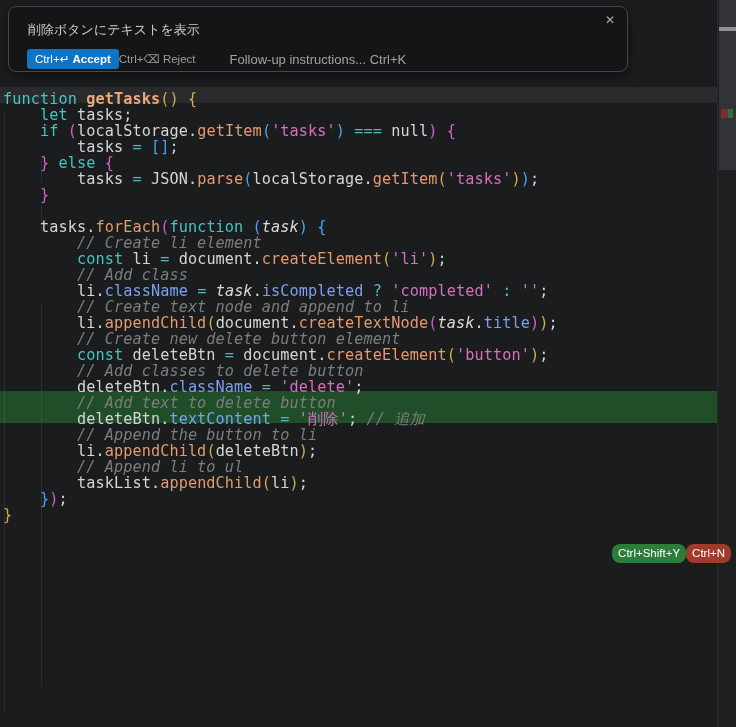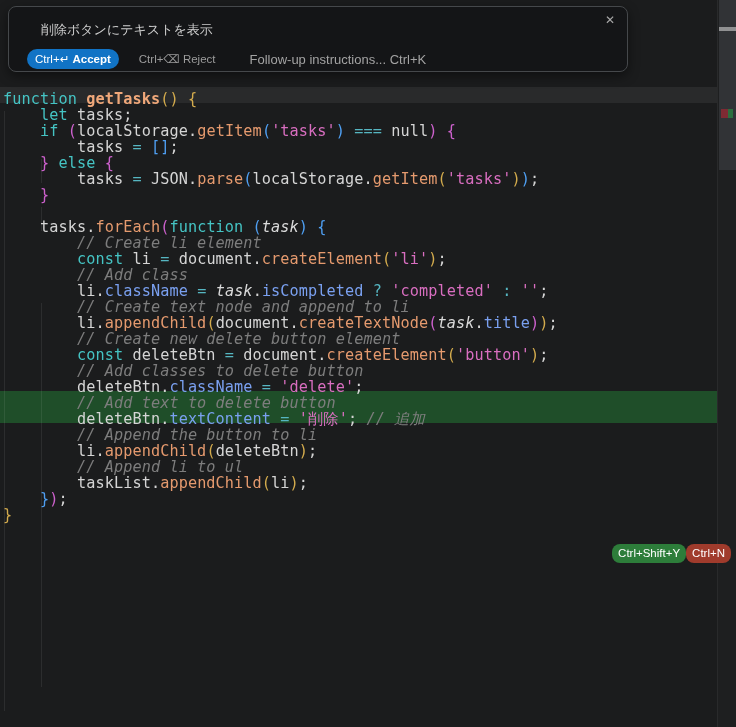--- a/index.html
+++ b/index.html
@@ -48,26 +48,26 @@
   .sb-thumb { position:absolute; top:0; left:1px; right:0; height:170px; background:#313336; }
   .sb-cursor { position:absolute; top:27px; left:1px; right:0; height:4px; background:#909192; }
   .sb-mark-red   { position:absolute; top:109px; left:3px;  width:7px; height:9px; background:#7e2a33; }
   .sb-mark-green { position:absolute; top:109px; left:10px; width:5px; height:9px; background:#2c6e3e; }
   
   .popup { position:absolute; left:8px; top:6px; width:620px; height:66px;
     background:var(--ui-popup_bg,#141517); border:1px solid #45484b; border-radius:8px;
     box-shadow:0 4px 12px rgba(0,0,0,0.45); z-index:10; }
   .popup-close { position:absolute; top:5px; right:9px; color:#a9a9a9; font-size:12px;
     width:16px; height:16px; text-align:center; line-height:16px; cursor:pointer; }
-  .popup-title { position:absolute; left:32px; top:14px; color:#cdcdcd; font-size:13px; }
+  .popup-title { position:absolute; left:19px; top:14px; color:#cdcdcd; font-size:13px; }
   .popup-actions { position:absolute; left:18px; top:42px; display:flex; align-items:center; }
-  .btn-accept { background:var(--ui-accent,#1173c5); color:#fff; border:none; border-radius:10px;
+  .btn-accept { background:var(--ui-accent,#1173c5); color:#fff; border:none; border-radius:3px;
     font-size:11.5px; height:20px; padding:0 8px; font-family:inherit; cursor:pointer; }
   .btn-accept b { font-weight:bold; }
-  .btn-reject { color:#9c9c9c; font-size:11.5px; margin-left:20px; cursor:pointer; }
+  .btn-reject { color:#9c9c9c; font-size:11.5px; cursor:pointer; }
   .followup { color:#a3a3a3; font-size:13px; margin-left:34px; cursor:text; }
 </style>
 </head>
 <body>
 
 <div class="screen">
 
   <div class="code-area"><div class="code-line current"><span class="tk-k">function</span><span class="tk-t"> </span><span class="tk-fb">getTasks</span><span class="tk-g">()</span><span class="tk-t"> </span><span class="tk-g">{</span></div><div class="code-line"><span class="tk-t">    </span><span class="tk-k">let</span><span class="tk-t"> tasks;</span></div><div class="code-line"><span class="tk-t">    </span><span class="tk-k">if</span><span class="tk-t"> </span><span class="tk-m">(</span><span class="tk-t">localStorage.</span><span class="tk-f">getItem</span><span class="tk-b">(</span><span class="tk-s">'tasks'</span><span class="tk-b">)</span><span class="tk-t"> </span><span class="tk-o">===</span><span class="tk-t"> null</span><span class="tk-m">)</span><span class="tk-t"> </span><span class="tk-m">{</span></div><div class="code-line"><span class="tk-t">        tasks </span><span class="tk-o">=</span><span class="tk-t"> </span><span class="tk-b">[]</span><span class="tk-t">;</span></div><div class="code-line"><span class="tk-t">    </span><span class="tk-m">}</span><span class="tk-t"> </span><span class="tk-k">else</span><span class="tk-t"> </span><span class="tk-m">{</span></div><div class="code-line"><span class="tk-t">        tasks </span><span class="tk-o">=</span><span class="tk-t"> JSON.</span><span class="tk-f">parse</span><span class="tk-b">(</span><span class="tk-t">localStorage.</span><span class="tk-f">getItem</span><span class="tk-g">(</span><span class="tk-s">'tasks'</span><span class="tk-g">)</span><span class="tk-b">)</span><span class="tk-t">;</span></div><div class="code-line"><span class="tk-t">    </span><span class="tk-m">}</span></div><div class="code-line"></div><div class="code-line"><span class="tk-t">    tasks.</span><span class="tk-f">forEach</span><span class="tk-m">(</span><span class="tk-k">function</span><span class="tk-t"> </span><span class="tk-b">(</span><span class="tk-i">task</span><span class="tk-b">)</span><span class="tk-t"> </span><span class="tk-b">{</span></div><div class="code-line"><span class="tk-t">        </span><span class="tk-c">// Create li element</span></div><div class="code-line"><span class="tk-t">        </span><span class="tk-k">const</span><span class="tk-t"> li </span><span class="tk-o">=</span><span class="tk-t"> document.</span><span class="tk-f">createElement</span><span class="tk-g">(</span><span class="tk-s">'li'</span><span class="tk-g">)</span><span class="tk-t">;</span></div><div class="code-line"><span class="tk-t">        </span><span class="tk-c">// Add class</span></div><div class="code-line"><span class="tk-t">        li.</span><span class="tk-pr">className</span><span class="tk-t"> </span><span class="tk-o">=</span><span class="tk-t"> </span><span class="tk-i">task</span><span class="tk-t">.</span><span class="tk-pr">isCompleted</span><span class="tk-t"> </span><span class="tk-o">?</span><span class="tk-t"> </span><span class="tk-s">'completed'</span><span class="tk-t"> </span><span class="tk-o">:</span><span class="tk-t"> </span><span class="tk-s">''</span><span class="tk-t">;</span></div><div class="code-line"><span class="tk-t">        </span><span class="tk-c">// Create text node and append to li</span></div><div class="code-line"><span class="tk-t">        li.</span><span class="tk-f">appendChild</span><span class="tk-g">(</span><span class="tk-t">document.</span><span class="tk-f">createTextNode</span><span class="tk-m">(</span><span class="tk-i">task</span><span class="tk-t">.</span><span class="tk-pr">title</span><span class="tk-m">)</span><span class="tk-g">)</span><span class="tk-t">;</span></div><div class="code-line"><span class="tk-t">        </span><span class="tk-c">// Create new delete button element</span></div><div class="code-line"><span class="tk-t">        </span><span class="tk-k">const</span><span class="tk-t"> deleteBtn </span><span class="tk-o">=</span><span class="tk-t"> document.</span><span class="tk-f">createElement</span><span class="tk-g">(</span><span class="tk-s">'button'</span><span class="tk-g">)</span><span class="tk-t">;</span></div><div class="code-line"><span class="tk-t">        </span><span class="tk-c">// Add classes to delete button</span></div><div class="code-line"><span class="tk-t">        deleteBtn.</span><span class="tk-pr">className</span><span class="tk-t"> </span><span class="tk-o">=</span><span class="tk-t"> </span><span class="tk-s">'delete'</span><span class="tk-t">;</span></div><div class="code-line added"><span class="tk-t">        </span><span class="tk-c">// Add text to delete button</span></div><div class="code-line added"><span class="tk-t">        deleteBtn.</span><span class="tk-pr">textContent</span><span class="tk-t"> </span><span class="tk-o">=</span><span class="tk-t"> </span><span class="tk-s">'削除'</span><span class="tk-t">; </span><span class="tk-c">// 追加</span></div><div class="code-line"><span class="tk-t">        </span><span class="tk-c">// Append the button to li</span></div><div class="code-line"><span class="tk-t">        li.</span><span class="tk-f">appendChild</span><span class="tk-g">(</span><span class="tk-t">deleteBtn</span><span class="tk-g">)</span><span class="tk-t">;</span></div><div class="code-line"><span class="tk-t">        </span><span class="tk-c">// Append li to ul</span></div><div class="code-line"><span class="tk-t">        taskList.</span><span class="tk-f">appendChild</span><span class="tk-g">(</span><span class="tk-t">li</span><span class="tk-g">)</span><span class="tk-t">;</span></div><div class="code-line"><span class="tk-t">    </span><span class="tk-b">}</span><span class="tk-m">)</span><span class="tk-t">;</span></div><div class="code-line"><span class="tk-g">}</span></div></div>
 
   <div class="guide g0"></div>

